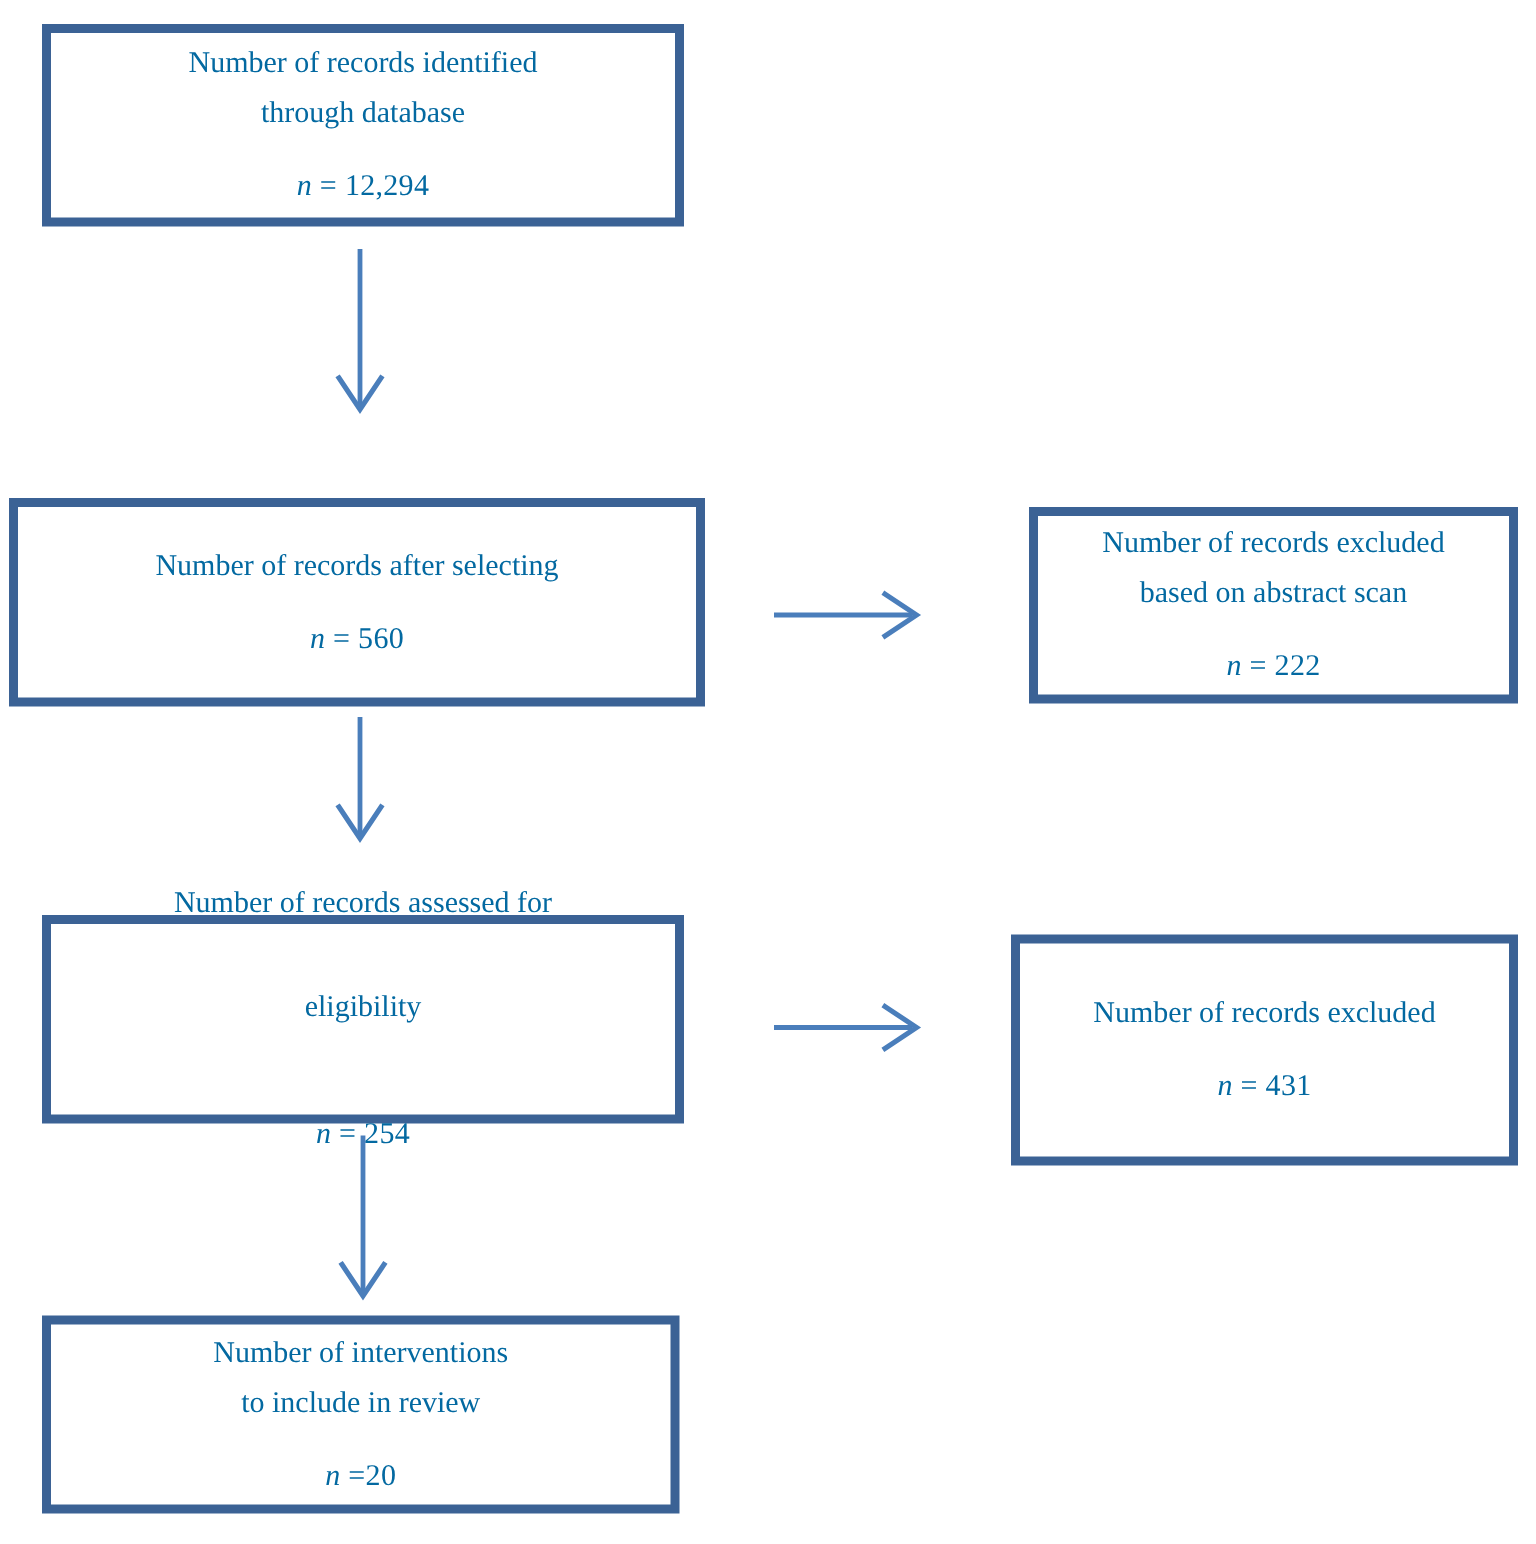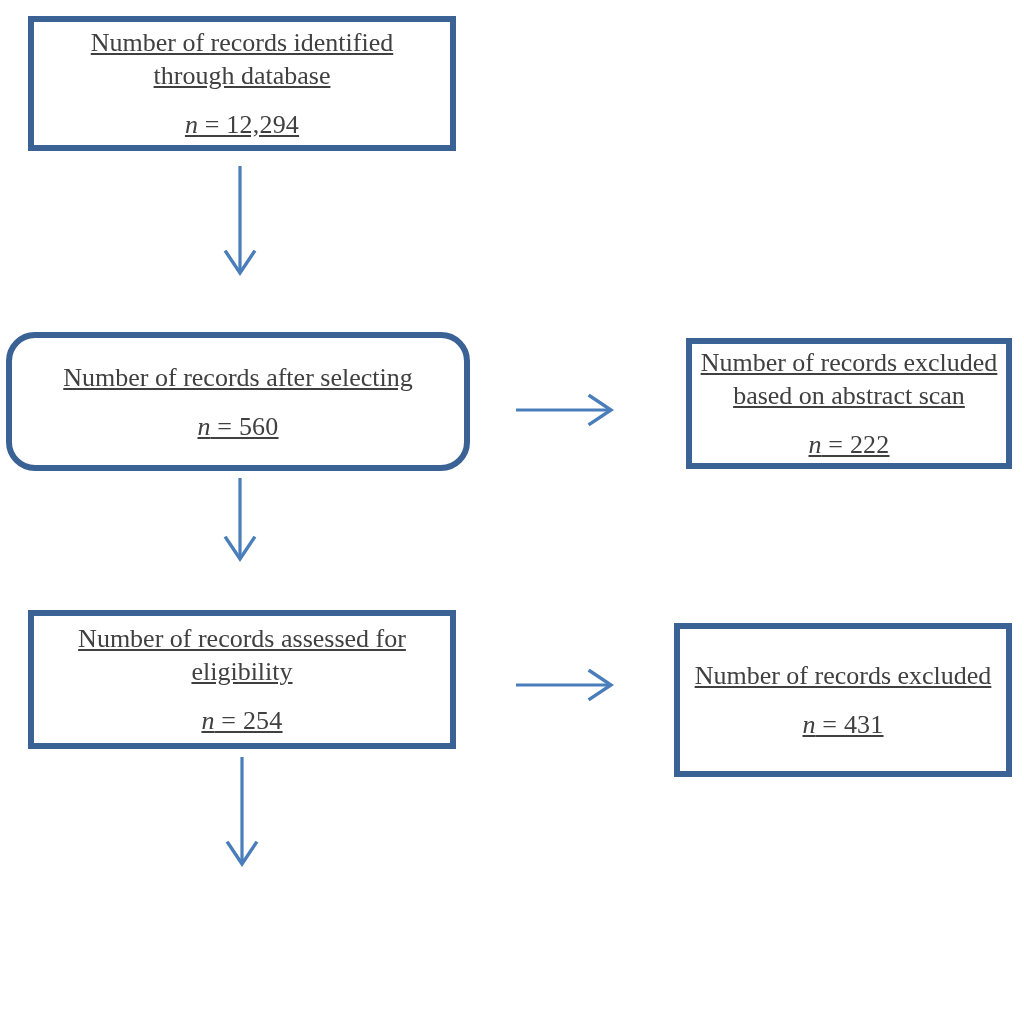--- a/index.html
+++ b/index.html
@@ -25,38 +25,37 @@
     background: #ffffff;
     border: 6px solid #3b6295;
     display: flex;
     flex-direction: column;
     align-items: center;
     justify-content: center;
     text-align: center;
   }
   .node .line {
     display: block;
-    font-size: 26px;
+    font-size: 20px;
     line-height: 33px;
     white-space: nowrap;
-    color: #404040;
-    text-decoration: underline;
+    color: #0369a1;
   }
   .node .line.count {
     letter-spacing: 0.2px;
     margin-top: 16px;
   }
   .node .line .nvar {
     font-style: italic;
   }
 
   
   #box-identified   { left: 28px;  top: 16px;  width: 428px; height: 135px; }
-  #box-screened     { left: 6px;   top: 332px; width: 464px; height: 139px; border-radius: 29px; }
-  #box-eligibility  { left: 28px;  top: 610px; width: 428px; height: 139px; }
+  #box-screened     { left: 6px;   top: 332px; width: 464px; height: 139px; }
+  #box-eligibility  { left: 28px;  top: 610px; width: 428px; height: 139px; gap: 36px; }
   #box-included     { left: 28px;  top: 877px; width: 425px; height: 132px; }
   #box-excluded-abstract { left: 686px; top: 338px; width: 326px; height: 131px; }
   #box-excluded-criteria { left: 674px; top: 623px; width: 338px; height: 154px; }
 
   
   .arrow {
     position: absolute;
     overflow: visible;
   }
   .arrow svg { display: block; overflow: visible; }
@@ -104,20 +103,25 @@
     <span class="line">Number of records assessed for</span>
     <span class="line">eligibility</span>
     <span class="line count"><span class="nvar">n</span><span> = 254</span></span>
   </div>
 
   <div class="node" id="box-excluded-criteria">
     <span class="line">Number of records excluded</span>
     <span class="line count"><span class="nvar">n</span><span> = 431</span></span>
   </div>
 
+  <div class="node" id="box-included">
+    <span class="line">Number of interventions</span>
+    <span class="line">to include in review</span>
+    <span class="line count"><span class="nvar">n</span><span> =20</span></span>
+  </div>
 
   <div class="arrow" id="arrow-v1">
     <svg width="36" height="110" viewBox="0 0 36 110">
       <path d="M 18 0 L 18 104"></path>
       <path class="head" d="M 4 86 L 18 107 L 32 86"></path>
     </svg>
   </div>
 
   <div class="arrow" id="arrow-v2">
     <svg width="36" height="84" viewBox="0 0 36 84">

